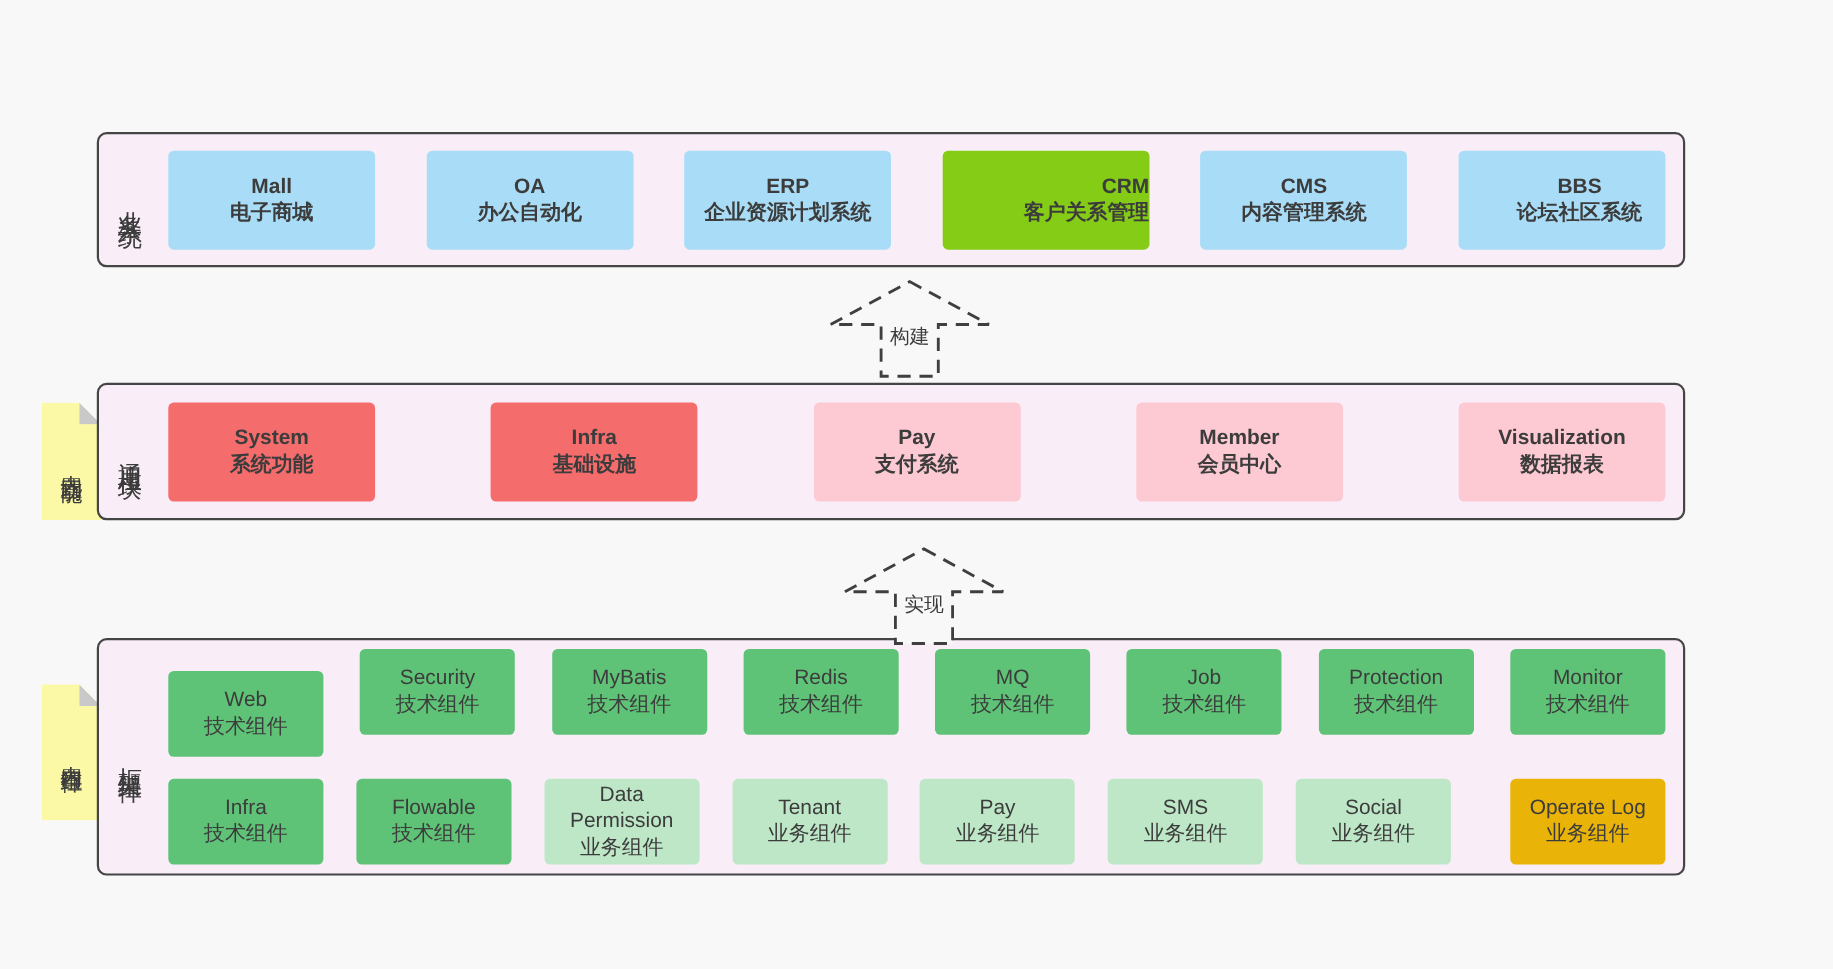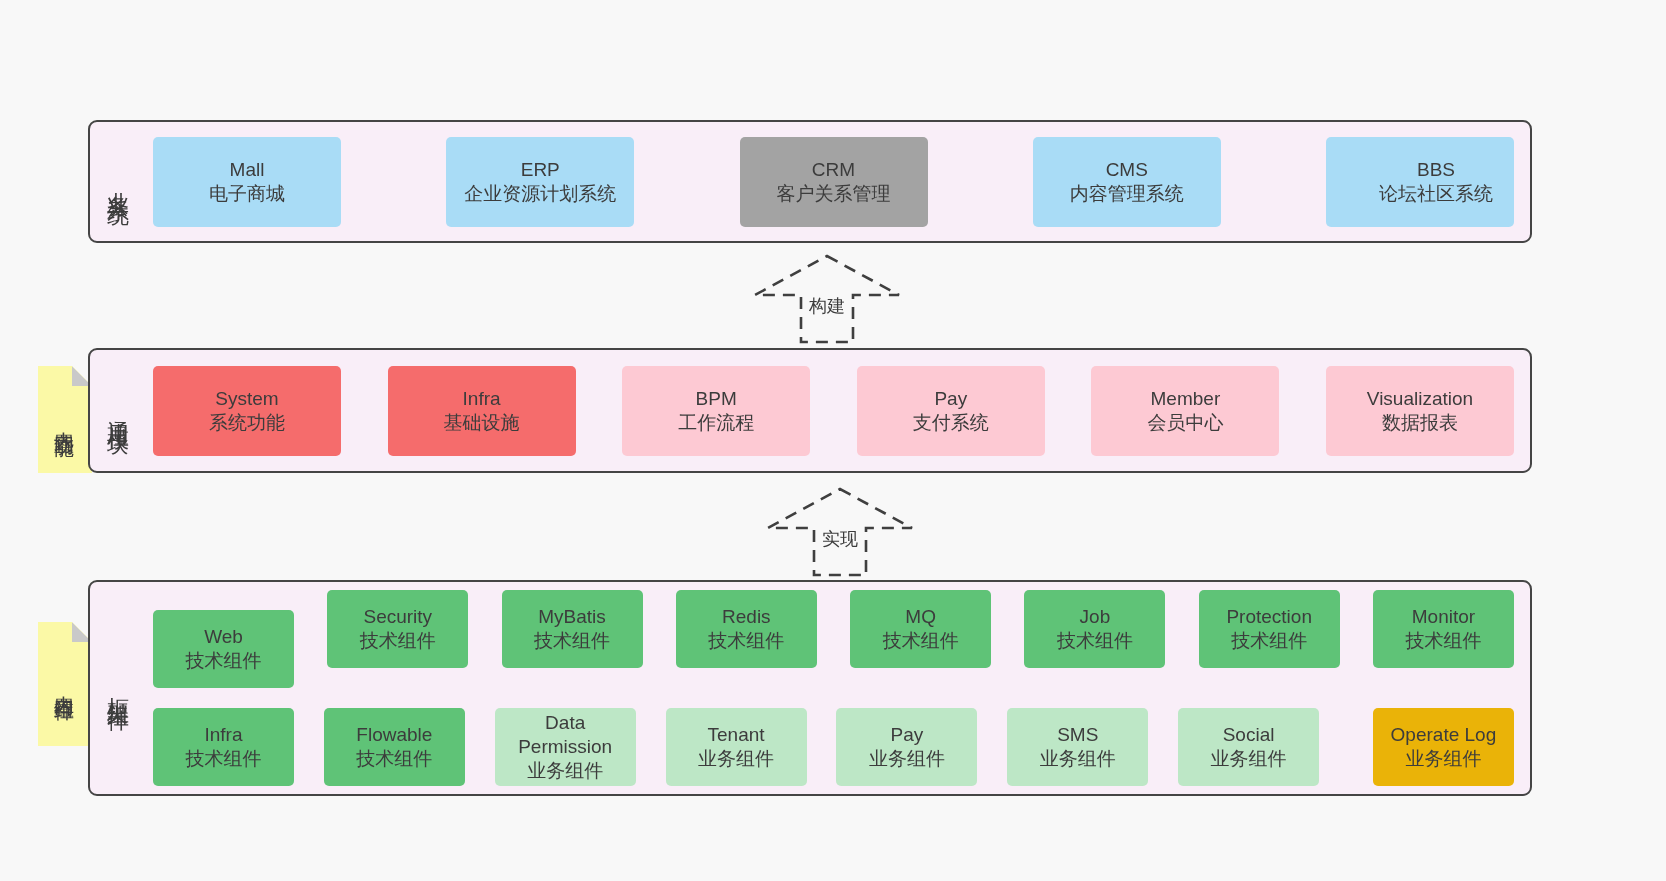--- a/index.html
+++ b/index.html
@@ -22,64 +22,68 @@
     font-size:22px;letter-spacing:4px;margin-left:13px;
     flex:0 0 auto;color:#3c3c3c;
   }
   .rows{flex:1;display:flex;flex-direction:column;gap:20px;padding:0 16px 0 20px;}
   .row{display:flex;justify-content:space-between;}
   .box{
     box-sizing:border-box;border-radius:5px;
     display:flex;flex-direction:column;align-items:center;justify-content:center;
     text-align:center;font-size:19px;line-height:1.25;color:#3c3c3c;
   }
-  .box.wide{width:188px;height:90px;}
+  .box.wide{width:188px;height:90px;font-weight:bold;}
   .box.narrow{width:141px;height:78px;padding:0 4px;}
   .sticky{
     position:absolute;left:38px;width:54px;z-index:0;
     background:#fbf9a6;
     clip-path:polygon(0 0, calc(100% - 20px) 0, 100% 20px, 100% 100%, 0 100%);
     display:flex;align-items:center;justify-content:center;
   }
   .sticky-2{top:366px;height:107px;}
   .sticky-3{top:622px;height:124px;}
   .fold{
     position:absolute;top:0;right:0;width:20px;height:20px;
     background:#c9c9c9;
     clip-path:polygon(0 0, 100% 100%, 0 100%);
   }
   .sticky-label{
     writing-mode:vertical-rl;text-orientation:upright;
     font-size:20px;letter-spacing:2px;color:#3c3c3c;
   }
   .arrow{position:absolute;width:150px;height:92px;z-index:2;}
   .arrow-1{left:752px;top:253px;}
-  .arrow-2{left:765px;top:486px;}
+  .arrow-2{left:765px;top:496px;}
   .arrow svg{display:block;width:150px;height:92px;}
   .arrow-label{
     position:absolute;left:50%;top:41px;transform:translateX(-50%);
     background:#f8f8f8;padding:0 3px;font-size:18px;color:#3c3c3c;white-space:nowrap;
   }
 </style>
 </head>
 <body>
 
 <section class="band band-1">
   <span class="band-label">业务系统</span>
   <div class="rows">
       <div class="row">
         <div class="box wide" style="background: rgb(169, 220, 246);">
           <div>Mall</div>
           <div>电子商城</div>
         </div>
         <div class="box wide" style="background: rgb(169, 220, 246);">
+          <div>OA</div>
+          <div>办公自动化</div>
+        </div>
+        <div class="box wide" style="background: rgb(169, 220, 246);">
           <div>ERP</div>
           <div>企业资源计划系统</div>
         </div>
-        <div class="box wide" style="background: #a3a3a3;">
+        <div class="box wide" style="background: #84cc16; align-items: flex-end;">
           <div>CRM</div>
           <div>客户关系管理</div>
         </div>
         <div class="box wide" style="background: rgb(169, 220, 246);">
           <div>CMS</div>
           <div>内容管理系统</div>
         </div>
         <div class="box wide" style="background: rgb(169, 220, 246); padding-left: 32px;">
           <div>BBS</div>
           <div>论坛社区系统</div>
@@ -106,24 +110,20 @@
       <div class="row">
         <div class="box wide" style="background: rgb(245, 108, 108);">
           <div>System</div>
           <div>系统功能</div>
         </div>
         <div class="box wide" style="background: rgb(245, 108, 108); text-align: right;">
           <div>Infra</div>
           <div>基础设施</div>
         </div>
         <div class="box wide" style="background: rgb(253, 201, 211);">
-          <div>BPM</div>
-          <div>工作流程</div>
-        </div>
-        <div class="box wide" style="background: rgb(253, 201, 211);">
           <div>Pay</div>
           <div>支付系统</div>
         </div>
         <div class="box wide" style="background: rgb(253, 201, 211);">
           <div>Member</div>
           <div>会员中心</div>
         </div>
         <div class="box wide" style="background: rgb(253, 201, 211);">
           <div>Visualization</div>
           <div>数据报表</div>

